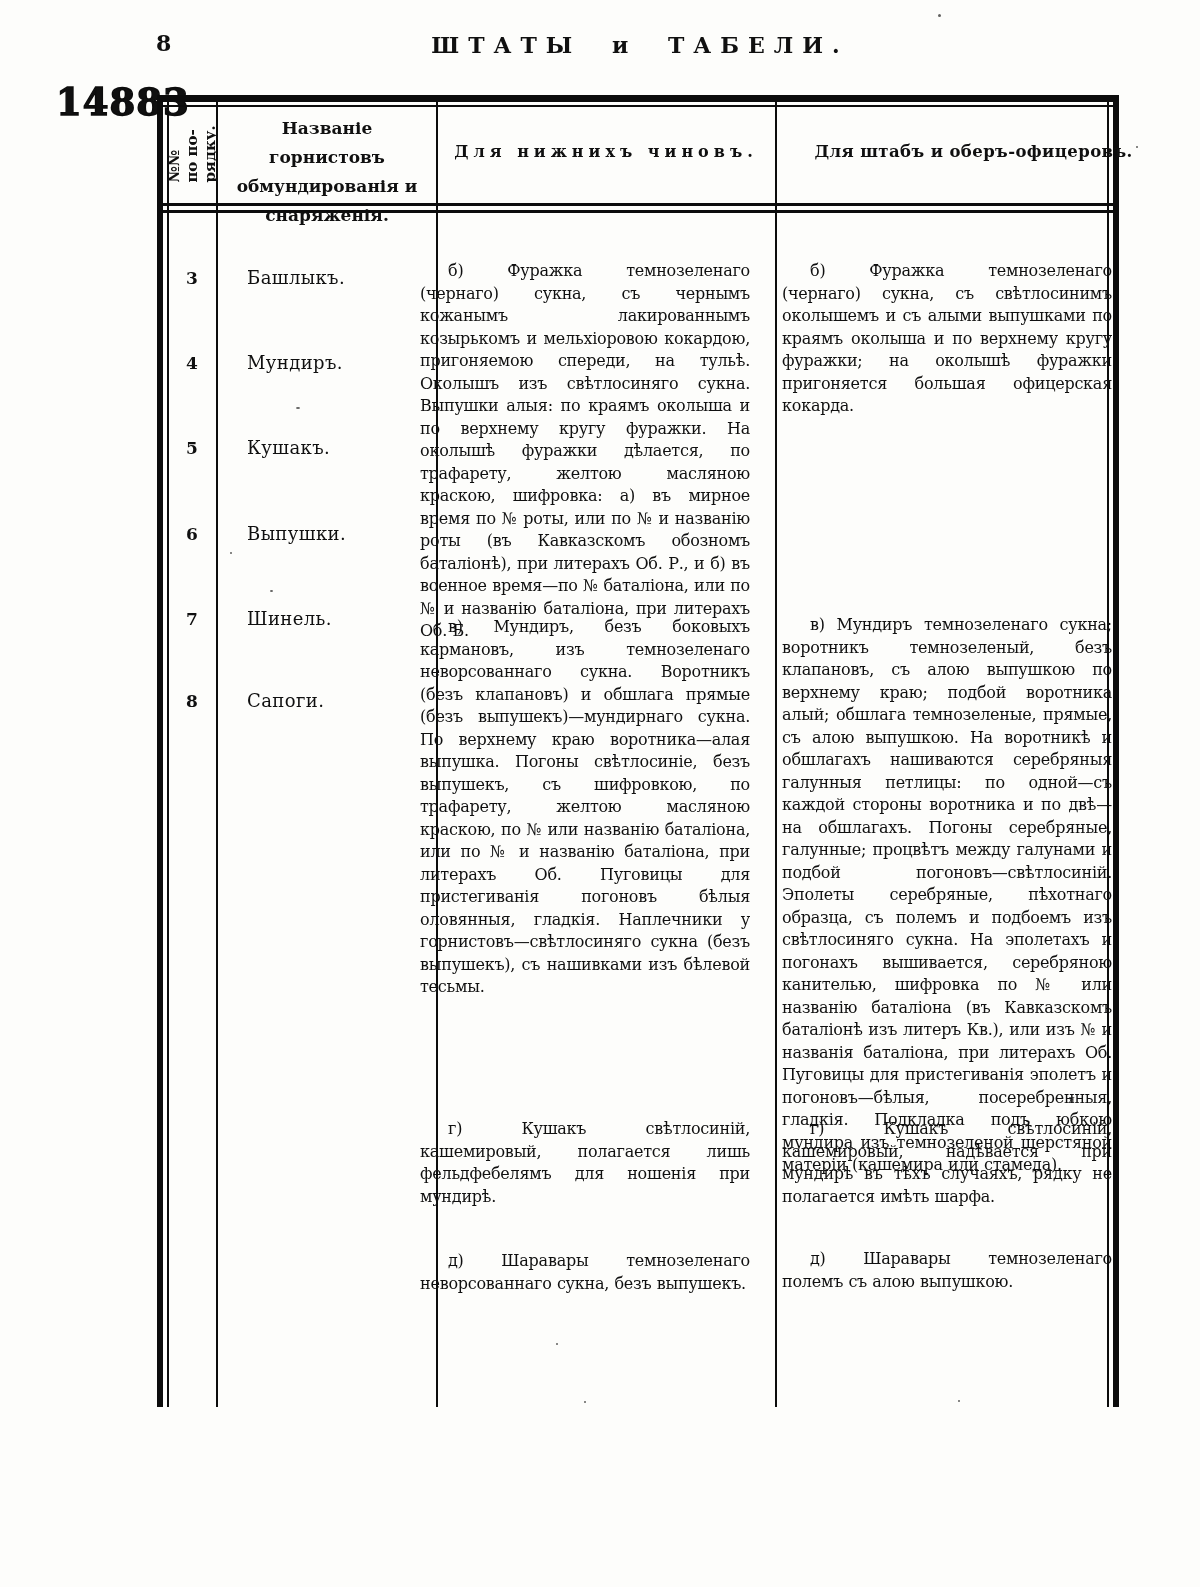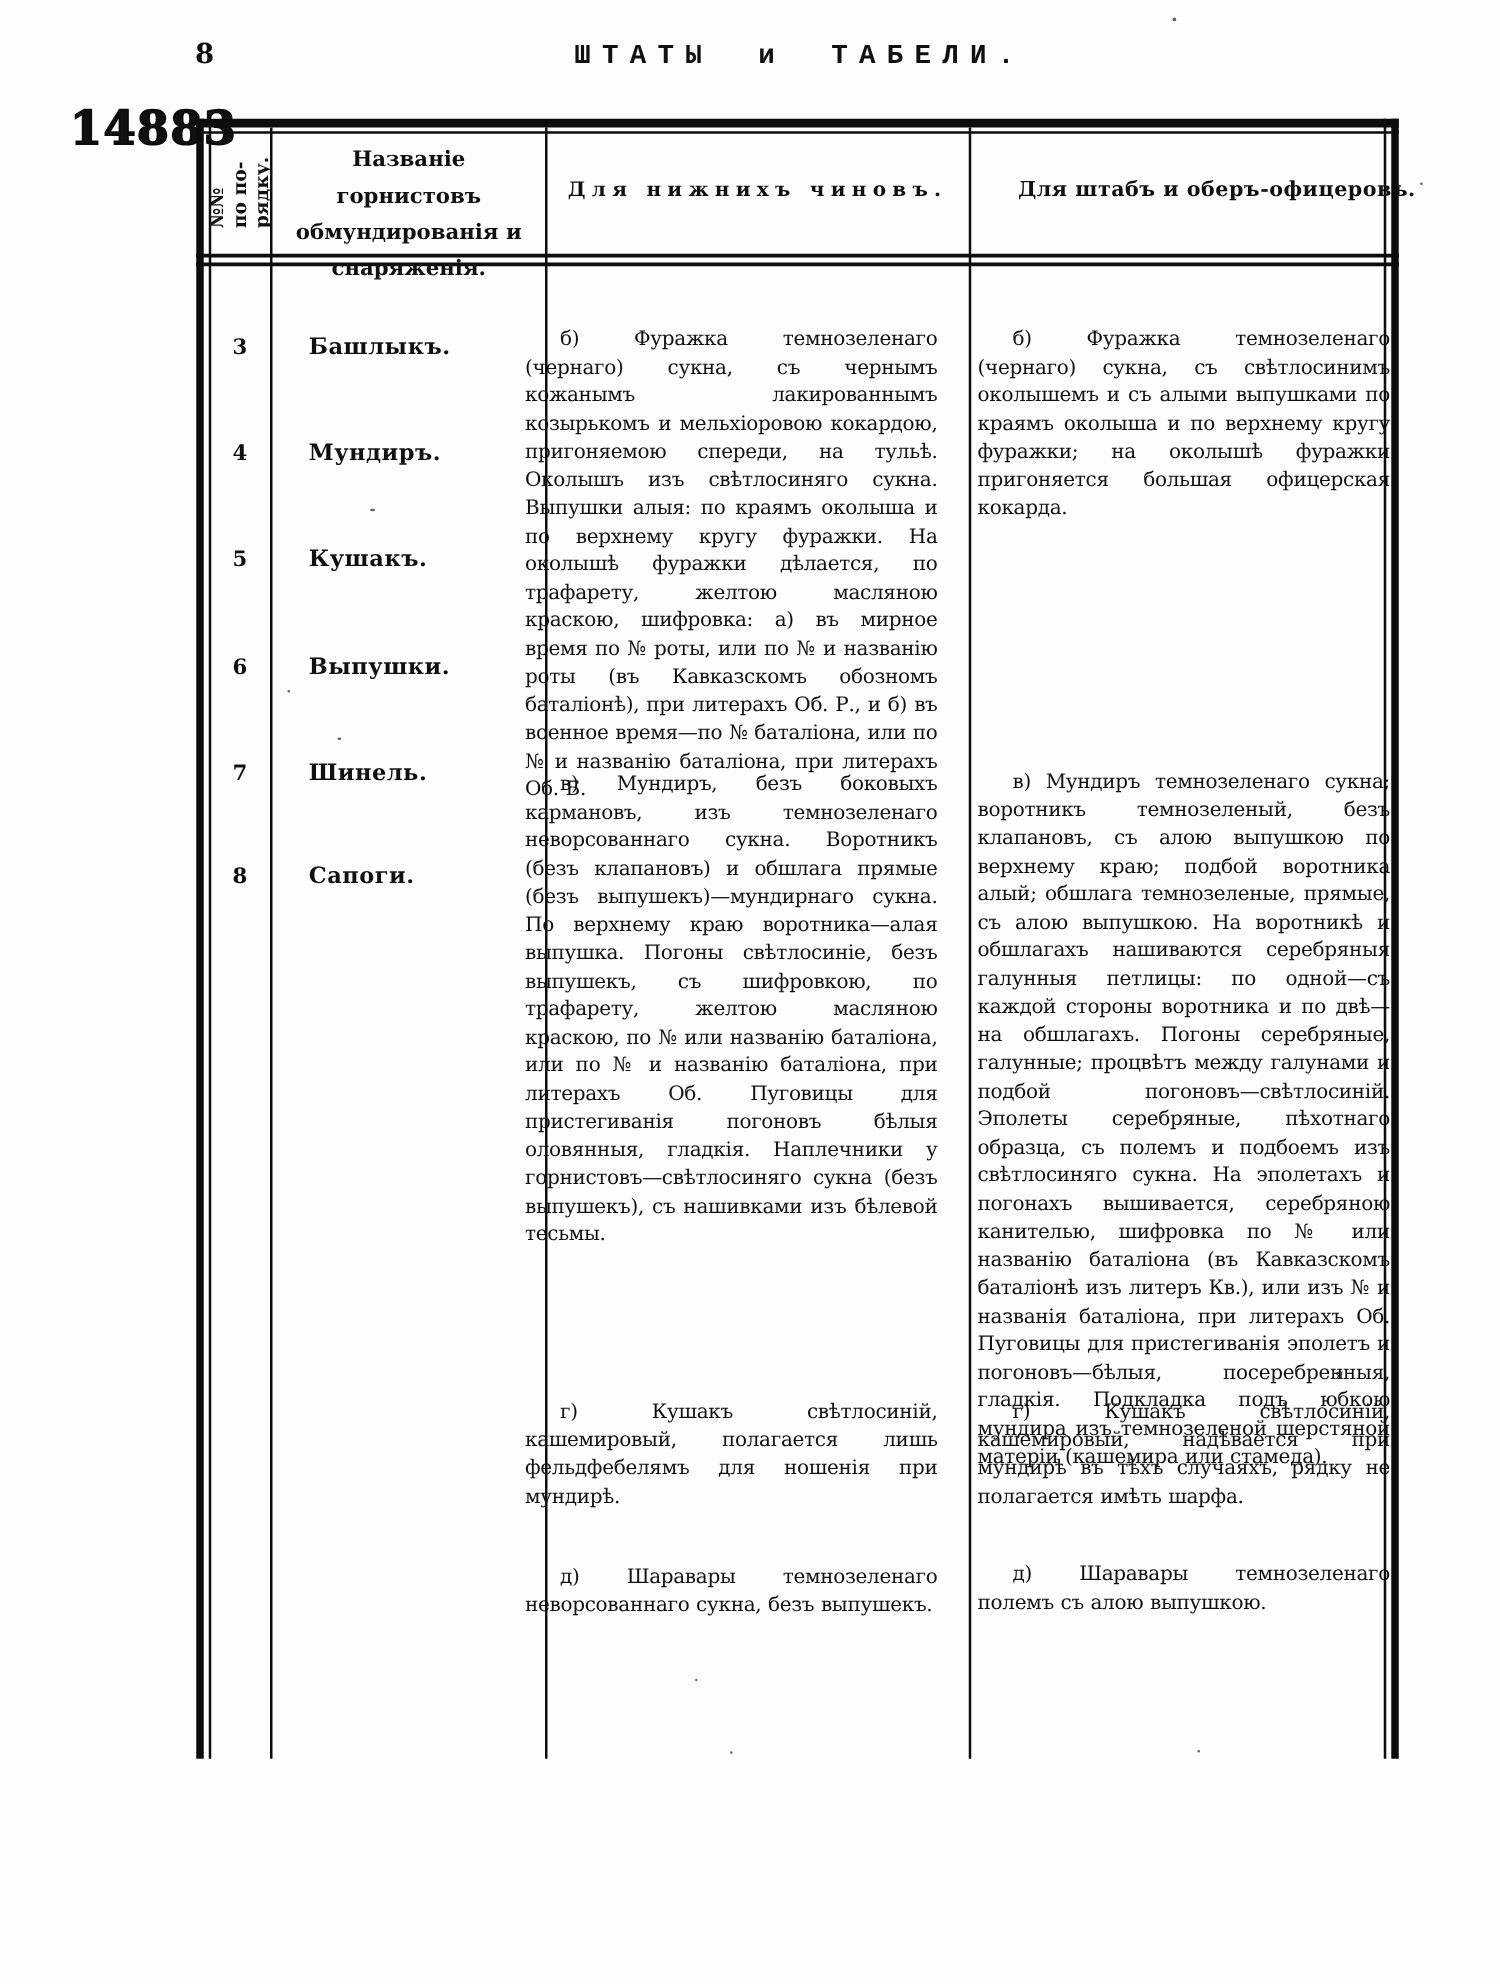--- a/index.html
+++ b/index.html
@@ -7,40 +7,40 @@
     position:relative;
     width:1200px;height:1587px;
     background:#fdfdfb;
     font-family:"DejaVu Serif","Liberation Serif",serif;
     color:#101010;
     overflow:hidden;
   }
   
   .page-number{position:absolute;left:156px;top:30px;font-size:22px;font-weight:bold;}
   .running-title{position:absolute;left:400px;top:32px;width:480px;text-align:center;
-    font-size:22px;font-weight:bold;letter-spacing:9px;word-spacing:14px;font-family:Liberation Mono, monospace;}
+    font-size:22px;font-weight:bold;letter-spacing:9px;word-spacing:14px;}
   .act-number{position:absolute;left:56px;top:80px;font-size:37px;font-weight:bold;
     letter-spacing:1px;-webkit-text-stroke:1.4px #0c0c0c;}
   
   .rule{position:absolute;background:#0c0c0c;}
   
   .order-head{position:absolute;left:168px;top:106px;width:48px;height:96px;
     display:flex;align-items:center;justify-content:center;}
   .order-head .vtext{transform:rotate(-90deg);white-space:pre-line;font-weight:bold;
     font-size:15px;line-height:18px;text-align:left;}
   .item-head{position:absolute;left:221px;top:114px;width:212px;text-align:center;
     font-weight:bold;font-size:17px;line-height:29px;}
   .lower-head{position:absolute;left:440px;top:142px;width:332px;text-align:center;
     font-weight:bold;font-size:16px;letter-spacing:5px;}
   .officers-head{position:absolute;left:778px;top:142px;width:391px;text-align:center;
     font-weight:bold;font-size:16.5px;letter-spacing:0.4px;}
   
   .item-num{position:absolute;left:170px;width:44px;text-align:center;
     font-size:17px;font-weight:bold;}
-  .item-name{position:absolute;left:247px;font-size:18px;font-weight:bold;letter-spacing:0.4px;}
+  .item-name{position:absolute;left:247px;font-size:18px;font-weight:normal;letter-spacing:0.4px;}
   
   .para{position:absolute;width:330px;font-size:16px;line-height:22.5px;
     text-align:justify;text-indent:28px;letter-spacing:-0.25px;word-spacing:0.5px;
     font-weight:500;}
   .col-lower .para{left:420px;}
   .col-officers .para{left:782px;}
   
   .stray{position:absolute;font-size:11px;color:#222;}
   .speck{position:absolute;width:3px;height:3px;border-radius:50%;background:#3a3a38;opacity:.8;}
 </style>

